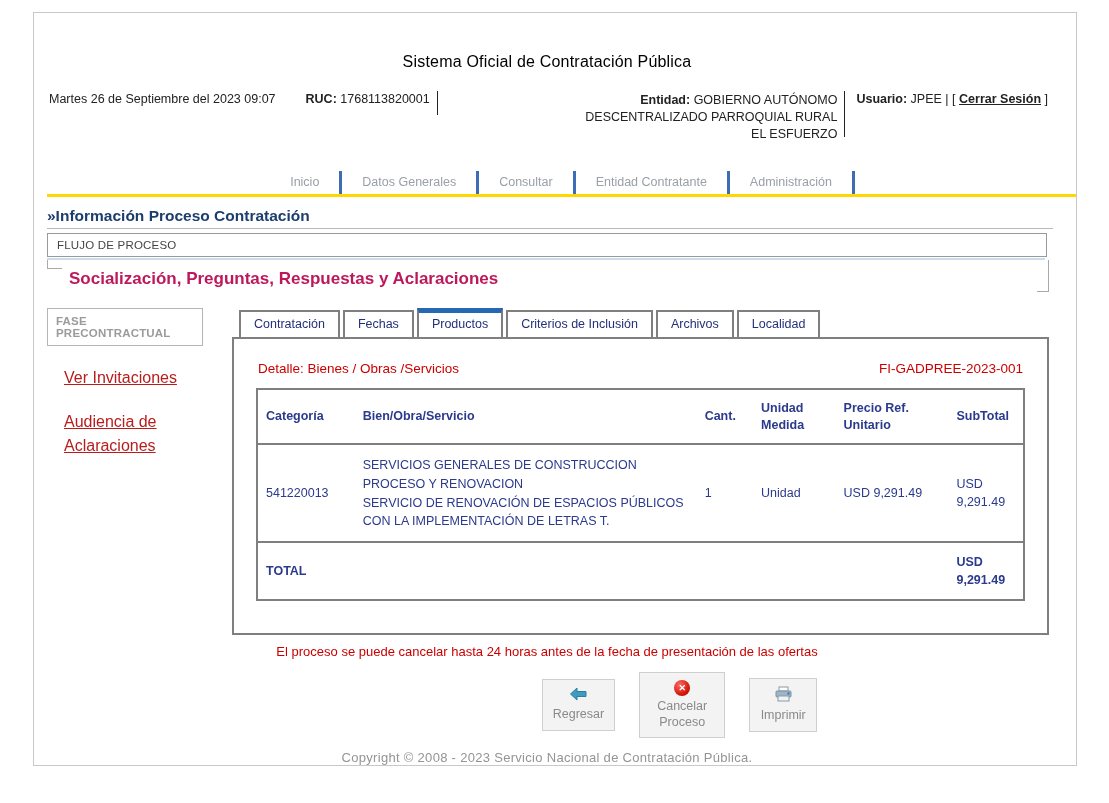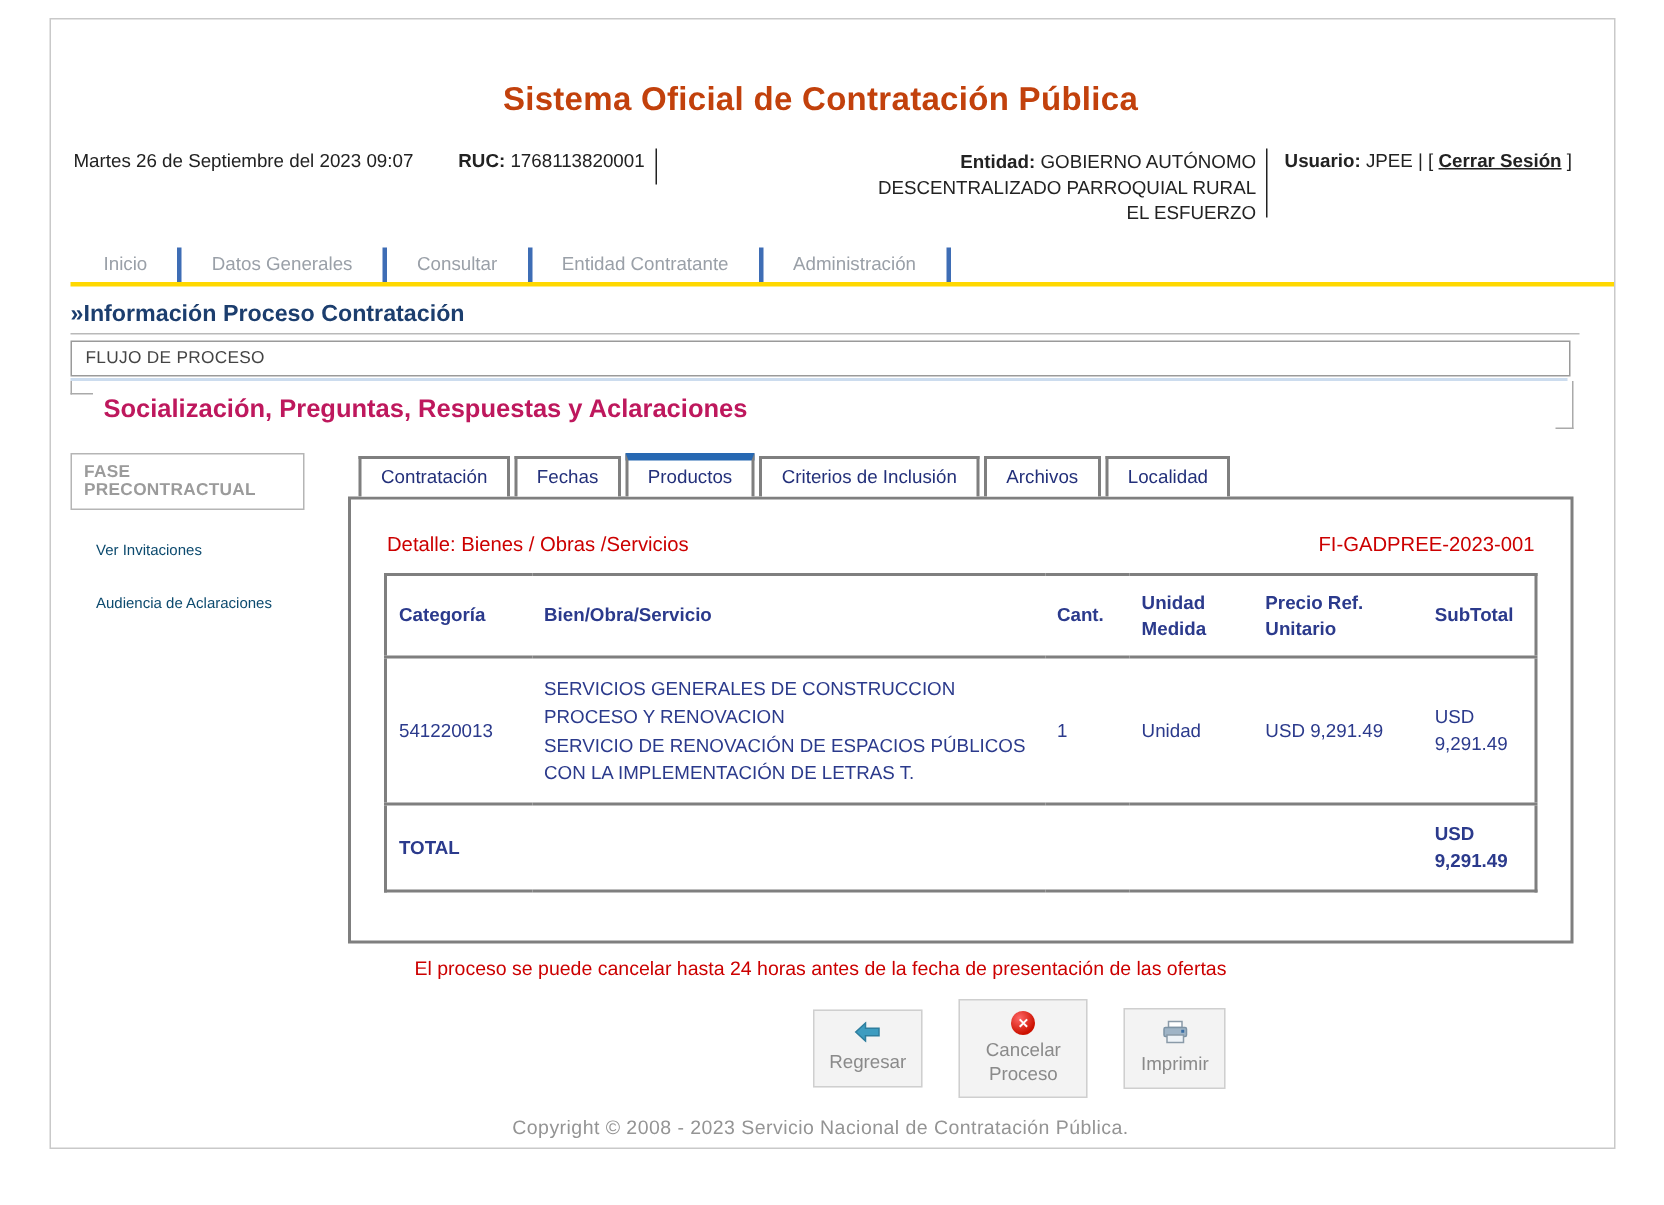--- a/index.html
+++ b/index.html
@@ -8,37 +8,37 @@
     width:1109px; height:803px; position:relative;
     font-family:"Liberation Sans", sans-serif; color:#333; font-size:12.5px;
   }
   .frame {
     position:absolute; left:33px; top:12px; width:1044px; height:754px;
     border:1px solid #c9c9c9; background:#fff; padding:0 0 0 13px; overflow:hidden;
   }
   
   .app-title {
     margin:40px 29px 0 0; text-align:center;
-    font-size:22px; font-weight:bold; color:#c2410c; letter-spacing:0.2px;
+    font-size:16px; font-weight:normal; color:#000000; letter-spacing:0.2px;
   }
   .infobar {
     display:flex; align-items:flex-start; margin:18px 10px 0 2px; font-size:12.5px; color:#222;
   }
   .infobar .date { padding-top:3px; white-space:nowrap; }
   .infobar .ruc  { padding-top:3px; margin-left:30px; white-space:nowrap; }
   .vline  { width:1px; background:#222; margin:0 7px; }
   .vline.h22 { height:24px; align-self:flex-start; margin-top:2px; }
   .vline.h44 { height:46px; align-self:flex-start; margin-top:2px; }
   .entity { margin-left:auto; width:255px; text-align:right; line-height:1.35; padding-top:3px; }
   .user   { padding-top:3px; margin-left:4px; white-space:nowrap; margin-right:18px; }
   .logout-link { font-weight:bold; text-decoration:underline; color:#222; cursor:pointer; }
   .user b { font-weight:bold; }
   
   .nav {
-    display:flex; margin-top:14px; border-bottom:3px solid #ffd800; padding-left:2px; margin-right:0;
+    display:flex; margin-top:28px; border-bottom:3px solid #ffd800; padding-left:2px; margin-right:0;justify-content:center;
   }
   .nav-item {
     padding:4px 20px 5px; color:#9aa0a8; font-size:12.5px;
     border-right:3px solid #3e6db5; cursor:pointer; white-space:nowrap;
   }
   
   .section-title {
     margin:10px 23px 0 0; color:#1c3e6e; font-weight:bold; font-size:15.5px;
     border-bottom:1px solid #b9b9b9; padding-bottom:3px;
   }
@@ -52,21 +52,21 @@
   .stage-label { color:#be185d; font-weight:bold; font-size:17px; margin-left:7px; margin-top:9px; }
   .hook-right { margin-left:auto; width:12px; height:32px; border-right:1px solid #aaa; border-bottom:1px solid #aaa; }
   
   .content { display:flex; margin-top:14px; align-items:flex-start; }
   .sidebar { width:185px; flex:none; }
   .phase-box {
     border:1px solid #b5b5b5; color:#9b9b9b; font-weight:bold; font-size:11.5px;
     padding:6px 8px; width:156px; letter-spacing:0.2px;
   }
   .side-link {
-    margin:20px 0 0 17px; font-size:10px; color:#0c4a6e; width:118px; line-height:1.5; cursor:pointer;
+    margin:20px 0 0 17px; font-size:16px; color:#b91c1c; width:118px; line-height:1.5; cursor:pointer;text-decoration:underline;
   }
   .main { flex:1; margin-right:27px; }
   
   .tabs { display:flex; align-items:flex-end; padding-left:7px; }
   .tab {
     border:2px solid #7f7f7f; border-bottom:none; background:#fff; cursor:pointer;
     padding:5px 13px 6px; font-size:12.5px; color:#23307a; margin-right:3px; white-space:nowrap;
   }
   .tab.active { border-top:5px solid #2768b2; padding-top:4px; }
   .panel { border:2px solid #7f7f7f; padding:16px 22px 32px; background:#fff; }

